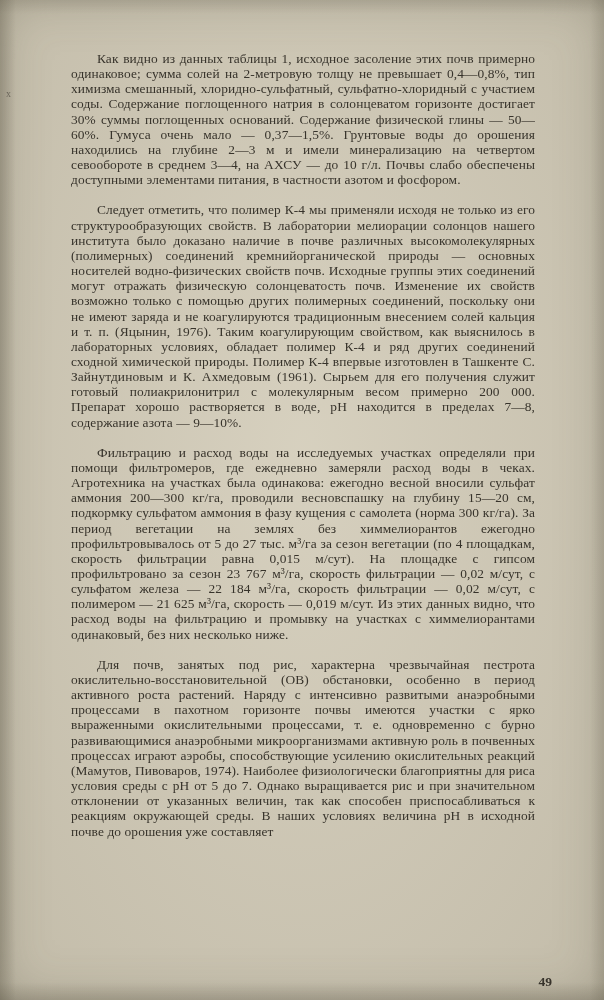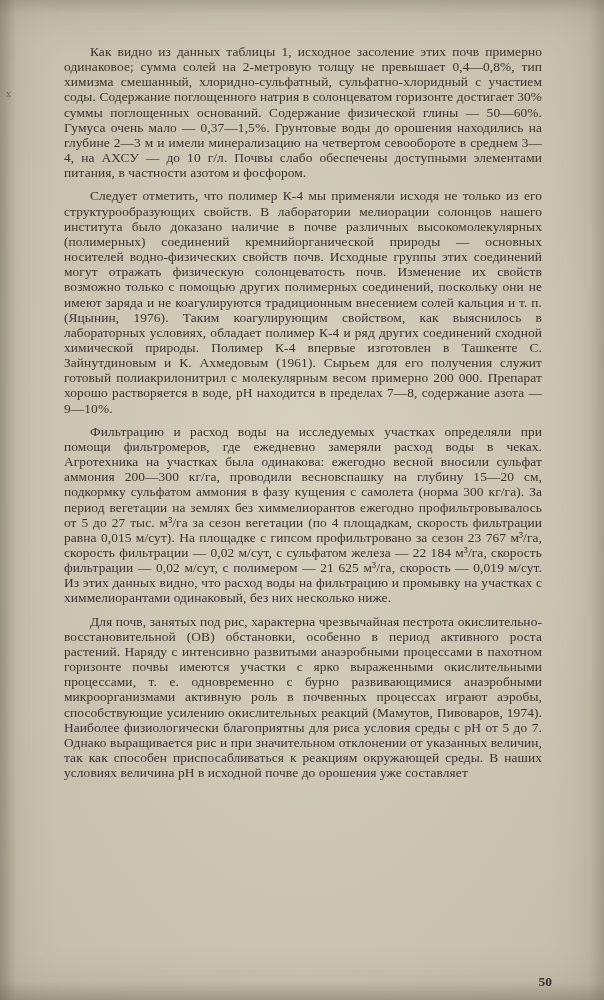--- a/index.html
+++ b/index.html
@@ -28,21 +28,21 @@
     top: 36px;
     width: 494px;
     color: #37332b;
     font-family: "Liberation Serif", "DejaVu Serif", serif;
     font-size: 13.4px;
     line-height: 15.15px;
     text-align: justify;
     letter-spacing: 0.1px;
   }
   .text-block p {
-    margin: 8px;
+    margin: 15px;
     text-indent: 26px;
   }
   .page-number {
     position: absolute;
     right: 52px;
     bottom: 10px;
     color: #37332b;
     font-family: "Liberation Serif", "DejaVu Serif", serif;
     font-size: 13.5px;
     font-weight: bold;
@@ -63,15 +63,15 @@
 
   <span class="margin-mark">х</span>
 
   <div class="text-block">
     <p>Как видно из данных таблицы 1, исходное засоление этих почв примерно одинаковое; сумма солей на 2-метровую толщу не превышает 0,4—0,8%, тип химизма смешанный, хлоридно-сульфатный, сульфатно-хлоридный с участием соды. Содержание поглощенного натрия в солонцеватом горизонте достигает 30% суммы поглощенных оснований. Содержание физической глины — 50—60%. Гумуса очень мало — 0,37—1,5%. Грунтовые воды до орошения находились на глубине 2—3 м и имели минерализацию на четвертом севообороте в среднем 3—4, на АХСУ — до 10 г/л. Почвы слабо обеспечены доступными элементами питания, в частности азотом и фосфором.</p>
     <p>Следует отметить, что полимер К-4 мы применяли исходя не только из его структурообразующих свойств. В лаборатории мелиорации солонцов нашего института было доказано наличие в почве различных высокомолекулярных (полимерных) соединений кремнийорганической природы — основных носителей водно-физических свойств почв. Исходные группы этих соединений могут отражать физическую солонцеватость почв. Изменение их свойств возможно только с помощью других полимерных соединений, поскольку они не имеют заряда и не коагулируются традиционным внесением солей кальция и т. п. (Яцынин, 1976). Таким коагулирующим свойством, как выяснилось в лабораторных условиях, обладает полимер К-4 и ряд других соединений сходной химической природы. Полимер К-4 впервые изготовлен в Ташкенте С. Зайнутдиновым и К. Ахмедовым (1961). Сырьем для его получения служит готовый полиакрилонитрил с молекулярным весом примерно 200 000. Препарат хорошо растворяется в воде, pH находится в пределах 7—8, содержание азота — 9—10%.</p>
     <p>Фильтрацию и расход воды на исследуемых участках определяли при помощи фильтромеров, где ежедневно замеряли расход воды в чеках. Агротехника на участках была одинакова: ежегодно весной вносили сульфат аммония 200—300 кг/га, проводили весновспашку на глубину 15—20 см, подкормку сульфатом аммония в фазу кущения с самолета (норма 300 кг/га). За период вегетации на землях без химмелиорантов ежегодно профильтровывалось от 5 до 27 тыс. м³/га за сезон вегетации (по 4 площадкам, скорость фильтрации равна 0,015 м/сут). На площадке с гипсом профильтровано за сезон 23 767 м³/га, скорость фильтрации — 0,02 м/сут, с сульфатом железа — 22 184 м³/га, скорость фильтрации — 0,02 м/сут, с полимером — 21 625 м³/га, скорость — 0,019 м/сут. Из этих данных видно, что расход воды на фильтрацию и промывку на участках с химмелиорантами одинаковый, без них несколько ниже.</p>
     <p>Для почв, занятых под рис, характерна чрезвычайная пестрота окислительно-восстановительной (ОВ) обстановки, особенно в период активного роста растений. Наряду с интенсивно развитыми анаэробными процессами в пахотном горизонте почвы имеются участки с ярко выраженными окислительными процессами, т. е. одновременно с бурно развивающимися анаэробными микроорганизмами активную роль в почвенных процессах играют аэробы, способствующие усилению окислительных реакций (Мамутов, Пивоваров, 1974). Наиболее физиологически благоприятны для риса условия среды с pH от 5 до 7. Однако выращивается рис и при значительном отклонении от указанных величин, так как способен приспосабливаться к реакциям окружающей среды. В наших условиях величина pH в исходной почве до орошения уже составляет</p>
   </div>
 
-  <div class="page-number">50</div>
+  <div class="page-number">49</div>
 
 </div>
 
 </body></html>

